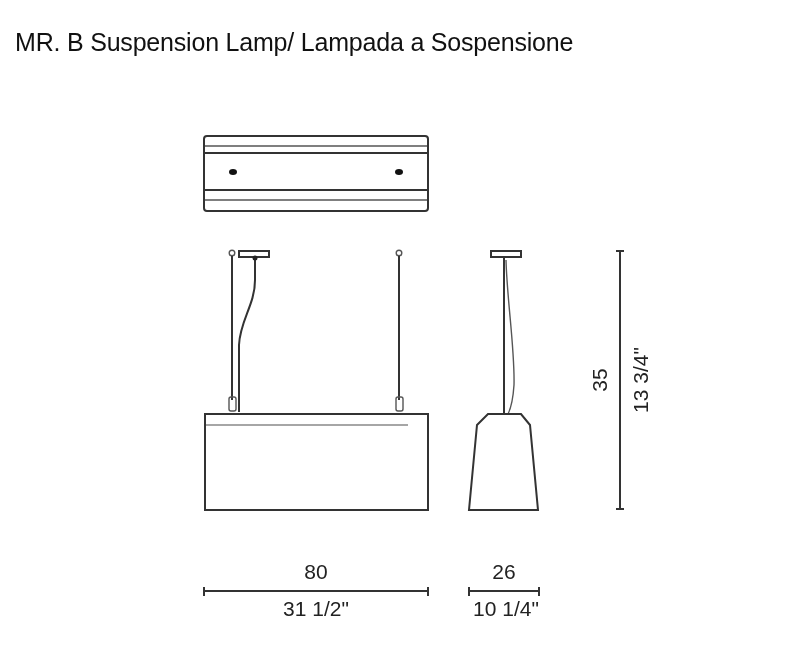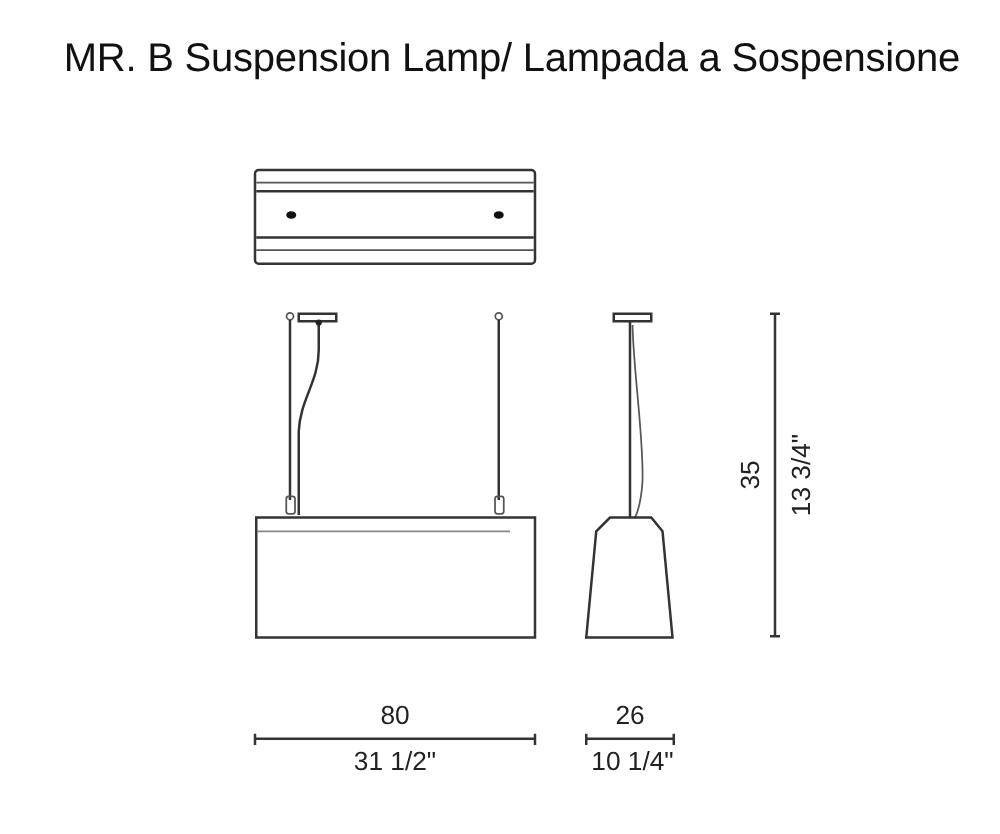--- a/index.html
+++ b/index.html
@@ -1,22 +1,21 @@
 <!DOCTYPE html>
 <html><head>
   <meta charset="utf-8">
   <style>
     html, body { margin: 0; padding: 0; background: #ffffff; }
     body { width: 800px; height: 667px; position: relative; overflow: hidden; }
     .title {
       position: absolute; left: 15px; top: 28px;
       font-family: "Liberation Sans", "DejaVu Sans", sans-serif;
-      font-size: 32px; color: #111; letter-spacing: -0.2px;
+      font-size: 25px; color: #111; letter-spacing: -0.2px;
       white-space: nowrap;
-      margin-left: 36px;
     }
     svg { position: absolute; left: 0; top: 0; }
     .dim-text {
       font-family: "Liberation Sans", "DejaVu Sans", sans-serif;
       font-size: 21px; fill: #222;
     }
     .ln { stroke: #333; fill: none; stroke-width: 2; }
     .ln-thin { stroke: #555; fill: none; stroke-width: 1.4; }
     .ln-light { stroke: #888; fill: none; stroke-width: 1.4; }
   </style>

